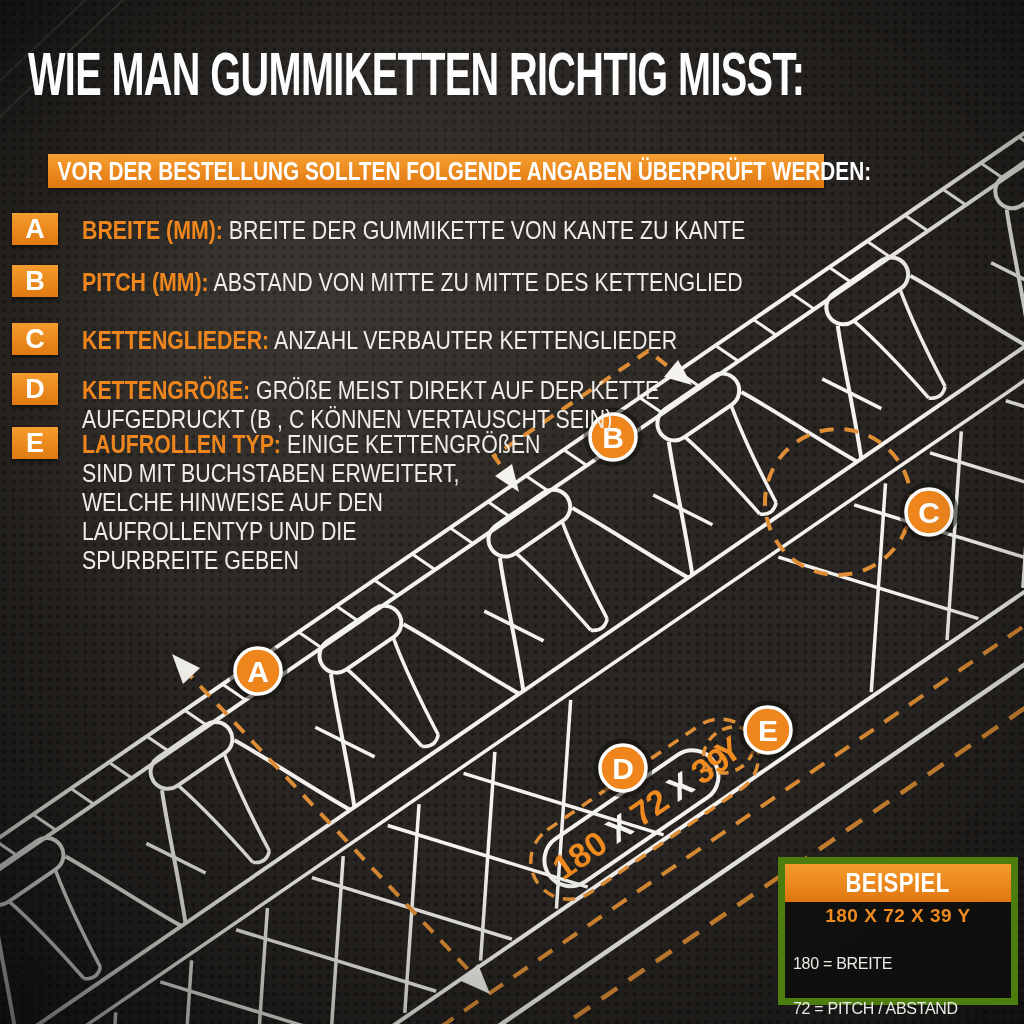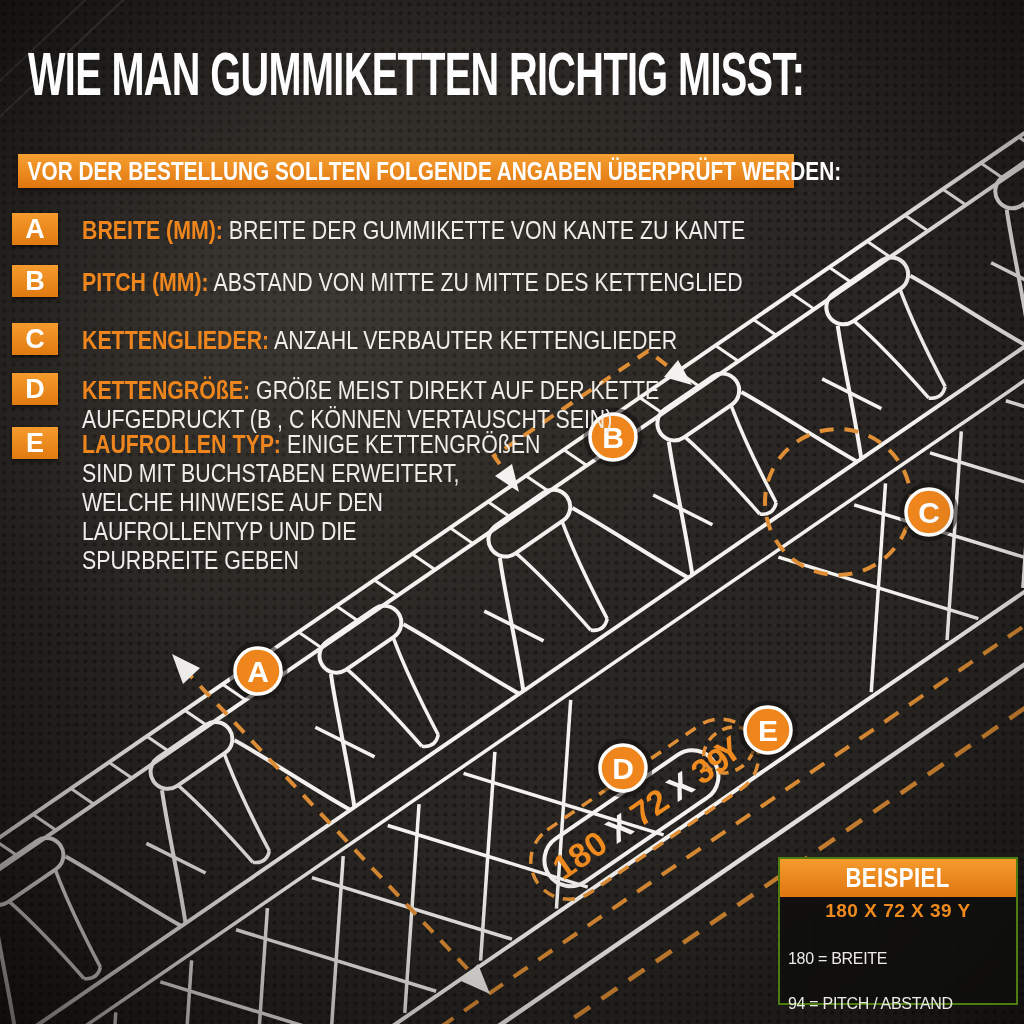--- a/index.html
+++ b/index.html
@@ -7,39 +7,39 @@
          background:#292623;font-family:"Liberation Sans",sans-serif;padding-left:48px;}
   .layer{position:absolute;inset:0;pointer-events:none;}
   .dots{background-image:radial-gradient(rgba(8,7,6,.55) 1.5px, rgba(8,7,6,0) 2.6px);
         background-size:9px 9px;opacity:.75;}
   .light{background:radial-gradient(ellipse 720px 520px at 30% 30%, rgba(150,140,126,.17), transparent 70%);}
   .vignette{background:radial-gradient(circle at 50% 46%, transparent 50%, rgba(0,0,0,.35) 80%, rgba(0,0,0,.65) 100%);}
 
   .title{position:absolute;left:28px;top:42px;color:#fdfdfd;font-weight:bold;
          font-size:62px;line-height:64px;white-space:nowrap;
          transform:scaleX(.64);transform-origin:left top;letter-spacing:-1px;}
-  .notice-bar{position:absolute;left:18px;top:154px;width:776px;height:34px;
+  .notice-bar{position:absolute;left:48px;top:154px;width:776px;height:34px;
          background:linear-gradient(#f6a032,#e0760f);
          box-shadow:0 2px 4px rgba(0,0,0,.5);}
   .notice-bar span{display:inline-block;color:#fff;font-weight:bold;font-size:26px;
          line-height:34px;padding-left:12px;white-space:nowrap;
          transform:scaleX(.80);transform-origin:left center;}
 
   .badge{position:absolute;left:12px;width:46px;height:32px;
          background:linear-gradient(#f59b2e,#e07a10);
          color:#fff;font-weight:bold;font-size:27px;text-align:center;line-height:32px;
          box-shadow:0 2px 3px rgba(0,0,0,.55);}
   .rowtext{position:absolute;left:82px;color:#efedea;font-size:26px;line-height:29px;
          transform:scaleX(.82);transform-origin:left top;white-space:nowrap;}
   .rowtext .lbl{color:#ef861d;font-weight:bold;}
   .rowtext .wline{display:block;}
   .rowtext .first{display:inline;}
 
   .example{position:absolute;left:778px;top:857px;width:240px;height:148px;
-         border:2px solid #4d7c0f;background:rgba(14,13,12,.82);box-sizing:border-box;}
+         border:7px solid #4d7c0f;background:rgba(14,13,12,.82);box-sizing:border-box;}
   .example .hdr{height:38px;background:linear-gradient(#f59b2e,#e0760f);
          color:#fff;font-weight:bold;font-size:27px;line-height:38px;text-align:center;
          letter-spacing:.5px;}
   .example .hdr span{display:inline-block;transform:scaleX(.82);}
   .example .size{color:#ef8a1f;font-weight:bold;font-size:19px;text-align:center;
          line-height:26px;margin-top:1px;letter-spacing:.5px;}
   .example .ln{color:#eceae7;font-size:16px;line-height:21px;padding:0 8px;
          letter-spacing:-.3px;margin-top:24px;}
   svg text{font-family:"Liberation Sans",sans-serif;}
 </style>
@@ -322,16 +322,16 @@
     <span class="wline">LAUFROLLENTYP UND DIE</span>
     <span class="wline">SPURBREITE GEBEN</span>
   </div>
 
   <div class="example">
     <div class="hdr">
       <span>BEISPIEL</span>
     </div>
     <div class="size">180 X 72 X 39 Y</div>
     <div class="ln">180 = BREITE</div>
-    <div class="ln">94 = PITCH / ABSTAND</div>
+    <div class="ln">72 = PITCH / ABSTAND</div>
     <div class="ln">Y = ROLLEN TYP (ASYMMETRISCHE GUMMIKETTE)</div>
   </div>
 </div>
 
 </body></html>

